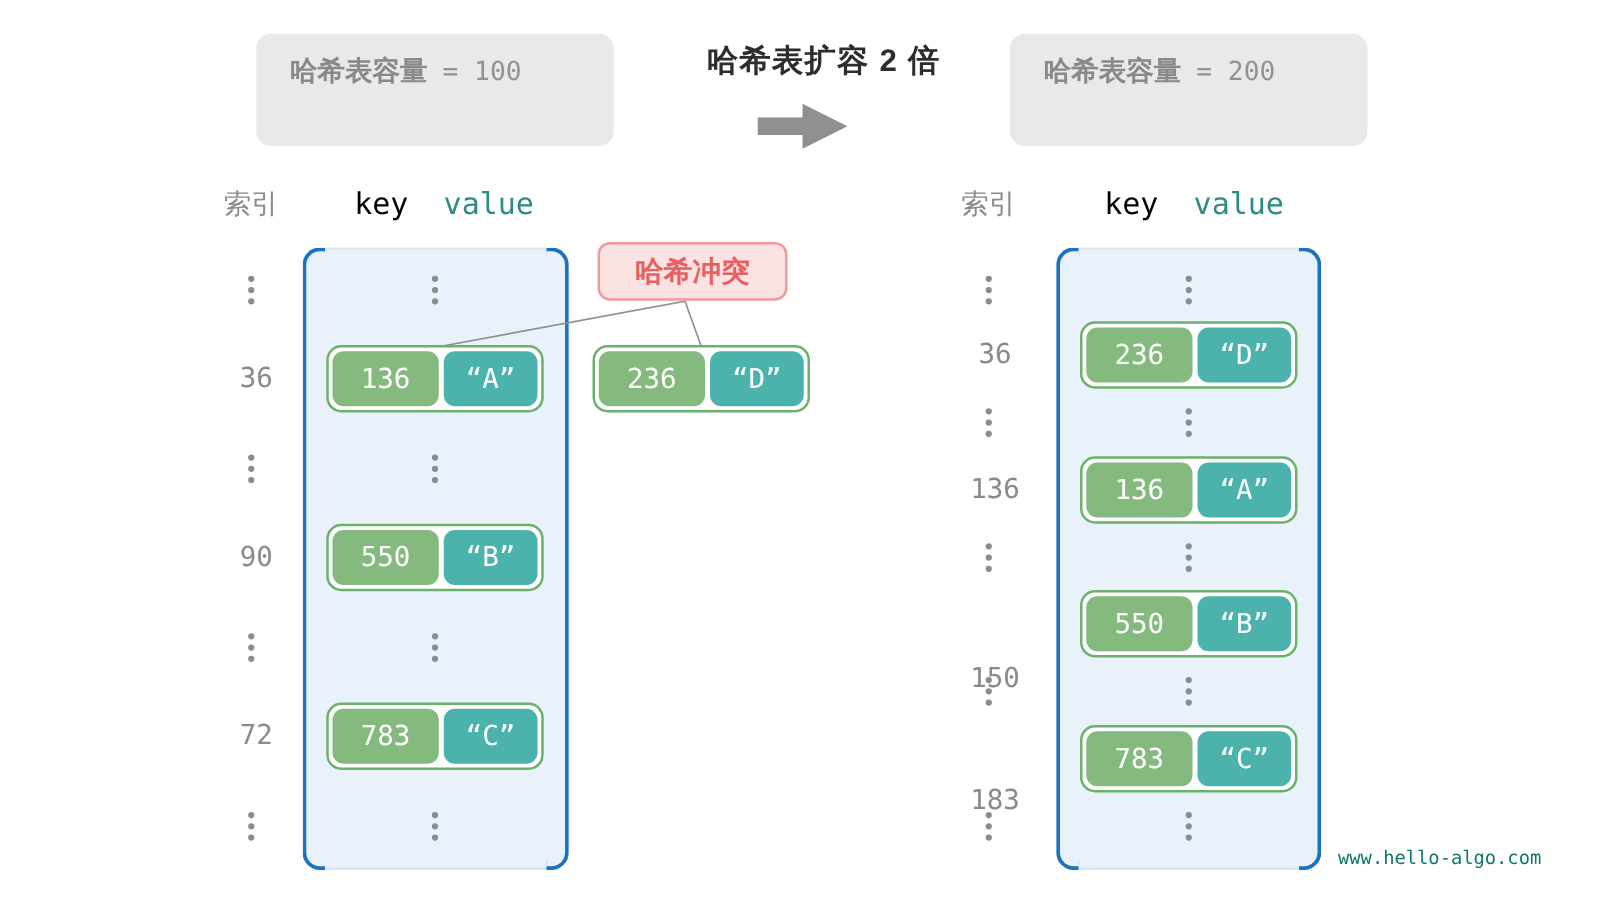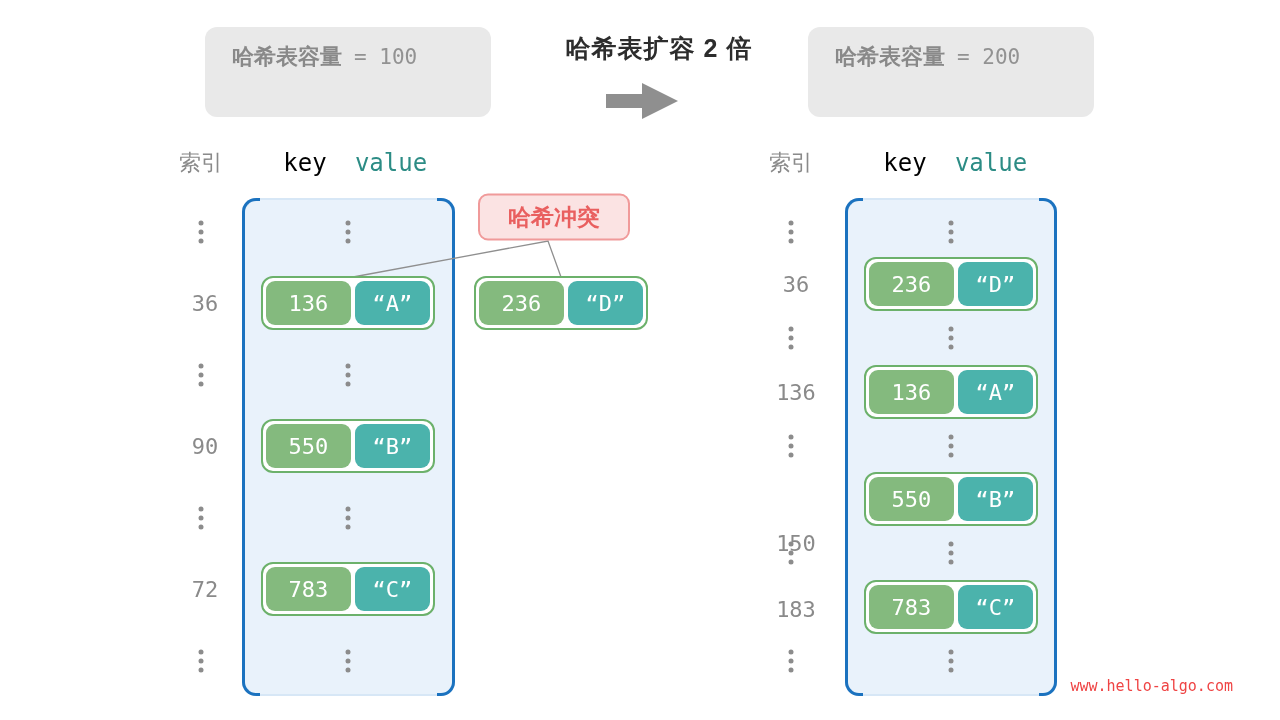--- a/index.html
+++ b/index.html
@@ -58,21 +58,21 @@
   
   .collision-label{
     position:absolute;transform:translate(-50%,-50%);
     width:152px;height:47px;background:#fbe3e3;border:2px solid #f09a9a;border-radius:10px;
     box-sizing:border-box;display:flex;align-items:center;justify-content:center;
     font-size:23px;font-weight:700;color:#e95f5f;z-index:4;
   }
   #lines{position:absolute;left:0;top:0;z-index:2;pointer-events:none;}
   #arrow{position:absolute;}
   .watermark{
-    position:absolute;right:47px;top:677px;font-size:15px;color:#ef4444;
+    position:absolute;right:47px;top:677px;font-size:15px;color:#0f766e;
     font-family:"DejaVu Sans Mono",monospace;
   }
 </style>
 </head>
 <body>
 
 <div id="canvas">
 
   <div class="info-box" style="left:205px;top:27px;">
     <div class="info-line">
@@ -192,21 +192,21 @@
       <i></i>
       <i></i>
       <i></i>
     </div>
   <div class="ctr idx" style="left:796px;top:499px;margin-top:44px;">150</div>
   <div class="dots" style="left:791px;top:553px;">
       <i></i>
       <i></i>
       <i></i>
     </div>
-  <div class="ctr idx" style="left:796px;top:609px;">183</div>
+  <div class="ctr idx" style="left:796px;top:641px;">183</div>
   <div class="dots" style="left:791px;top:661px;">
       <i></i>
       <i></i>
       <i></i>
     </div>
 
   <div class="dots" style="left:951px;top:232px;">
       <i></i>
       <i></i>
       <i></i>

